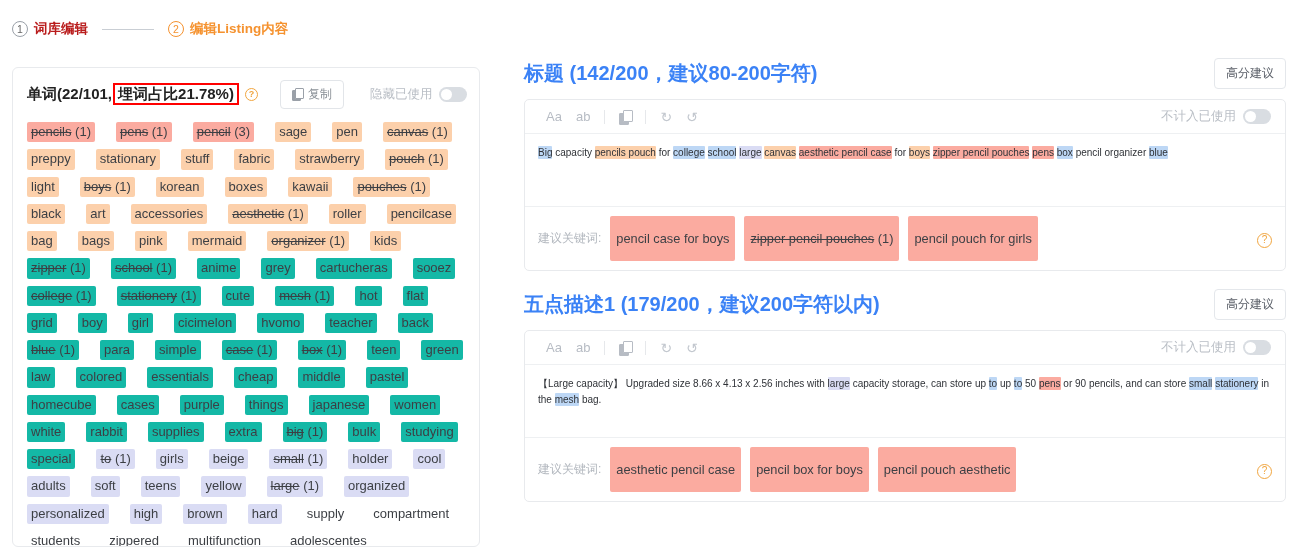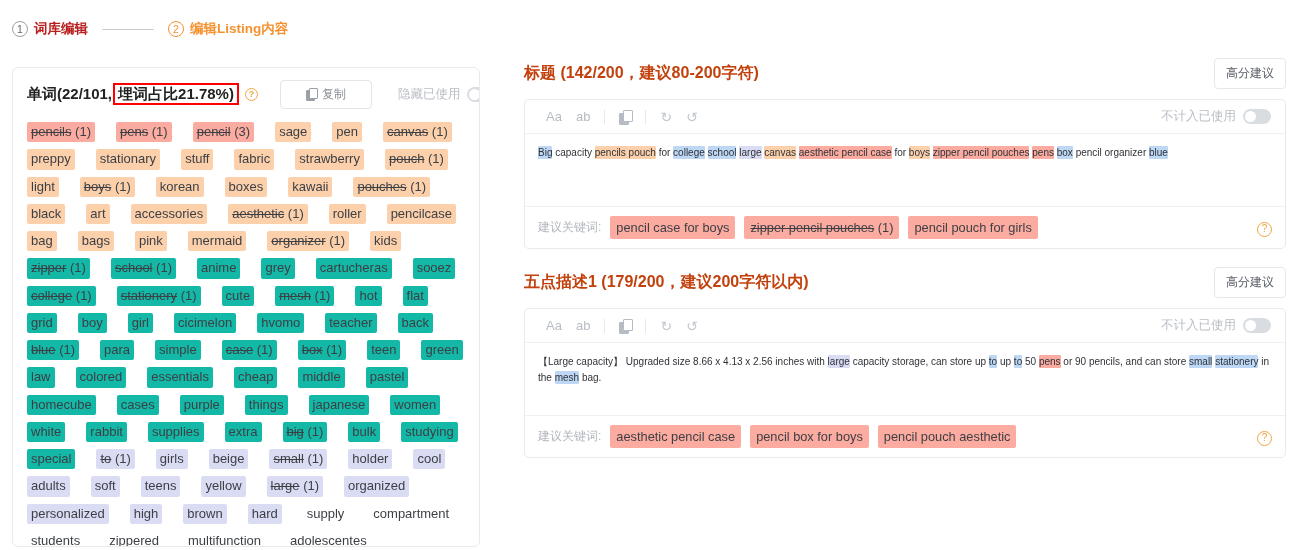--- a/index.html
+++ b/index.html
@@ -63,21 +63,21 @@
     width: 13px; height: 13px; border-radius: 50%;
     border: 1px solid #f0a53f; color: #f0a53f;
     font-size: 9px; display: inline-flex;
     align-items: center; justify-content: center;
     margin-left: 6px; flex: none; line-height: 1;
   }
   .copy-btn {
     margin-left: 22px;
     border: 1px solid #e2e5e9; border-radius: 4px;
     background: #fff; color: #8a9097;
-    font-size: 12px; padding: 5px 25px;
+    font-size: 12px; padding: 5px 11px;
     display: flex; align-items: center; gap: 5px;
     cursor: pointer; white-space: nowrap;
   }
   .copy-glyph {
     display: inline-block; width: 11px; height: 12px;
     position: relative; flex: none;
   }
   .copy-glyph::before, .copy-glyph::after {
     content: ""; position: absolute;
     width: 7px; height: 9px; border: 1.3px solid #9aa0a8;
@@ -123,21 +123,21 @@
   
   .right-col {
     position: absolute; left: 524px; top: 58px;
     width: 762px;
   }
   .section { margin-bottom: 18px; }
   .sec-head {
     display: flex; align-items: center; justify-content: space-between;
     margin-bottom: 11px; height: 30px;
   }
-  .sec-title { font-size: 16px; font-weight: bold; color: #c2410c; }
+  .sec-title { font-size: 20px; font-weight: bold; color: #3b82f6; }
   .adv-btn {
     border: 1px solid #e4e7eb; border-radius: 4px;
     background: #fff; color: #5b6069;
     font-size: 12px; padding: 6px 11px; cursor: pointer;
     white-space: nowrap;
   }
   .editor {
     border: 1px solid #e8eaed; border-radius: 5px;
     background: #fff; overflow: hidden;
   }
@@ -179,21 +179,21 @@
   .h-lav    { background: #dadcf4; }
   .editor-footer {
     border-top: 1px solid #eef0f2;
     padding: 9px 13px;
     display: flex; align-items: center; gap: 9px;
     min-height: 40px;
   }
   .kw-label { font-size: 12px; color: #b3b8bf; white-space: nowrap; }
   .kw {
     background: #fbaba0; color: #3c3f44;
-    font-size: 12.8px; padding: 4px 6px; border-radius: 2px;
+    font-size: 12.8px; padding: 15px 6px; border-radius: 2px;
     white-space: nowrap; cursor: pointer;
   }
   .kw.used .w { text-decoration: line-through; text-decoration-thickness: 1px; }
   .kw-help { margin-left: auto; }
   .q-icon.big { width: 15px; height: 15px; font-size: 10px; margin-left: 0; }
 </style>
 </head>
 <body>
 
 <div class="page">

